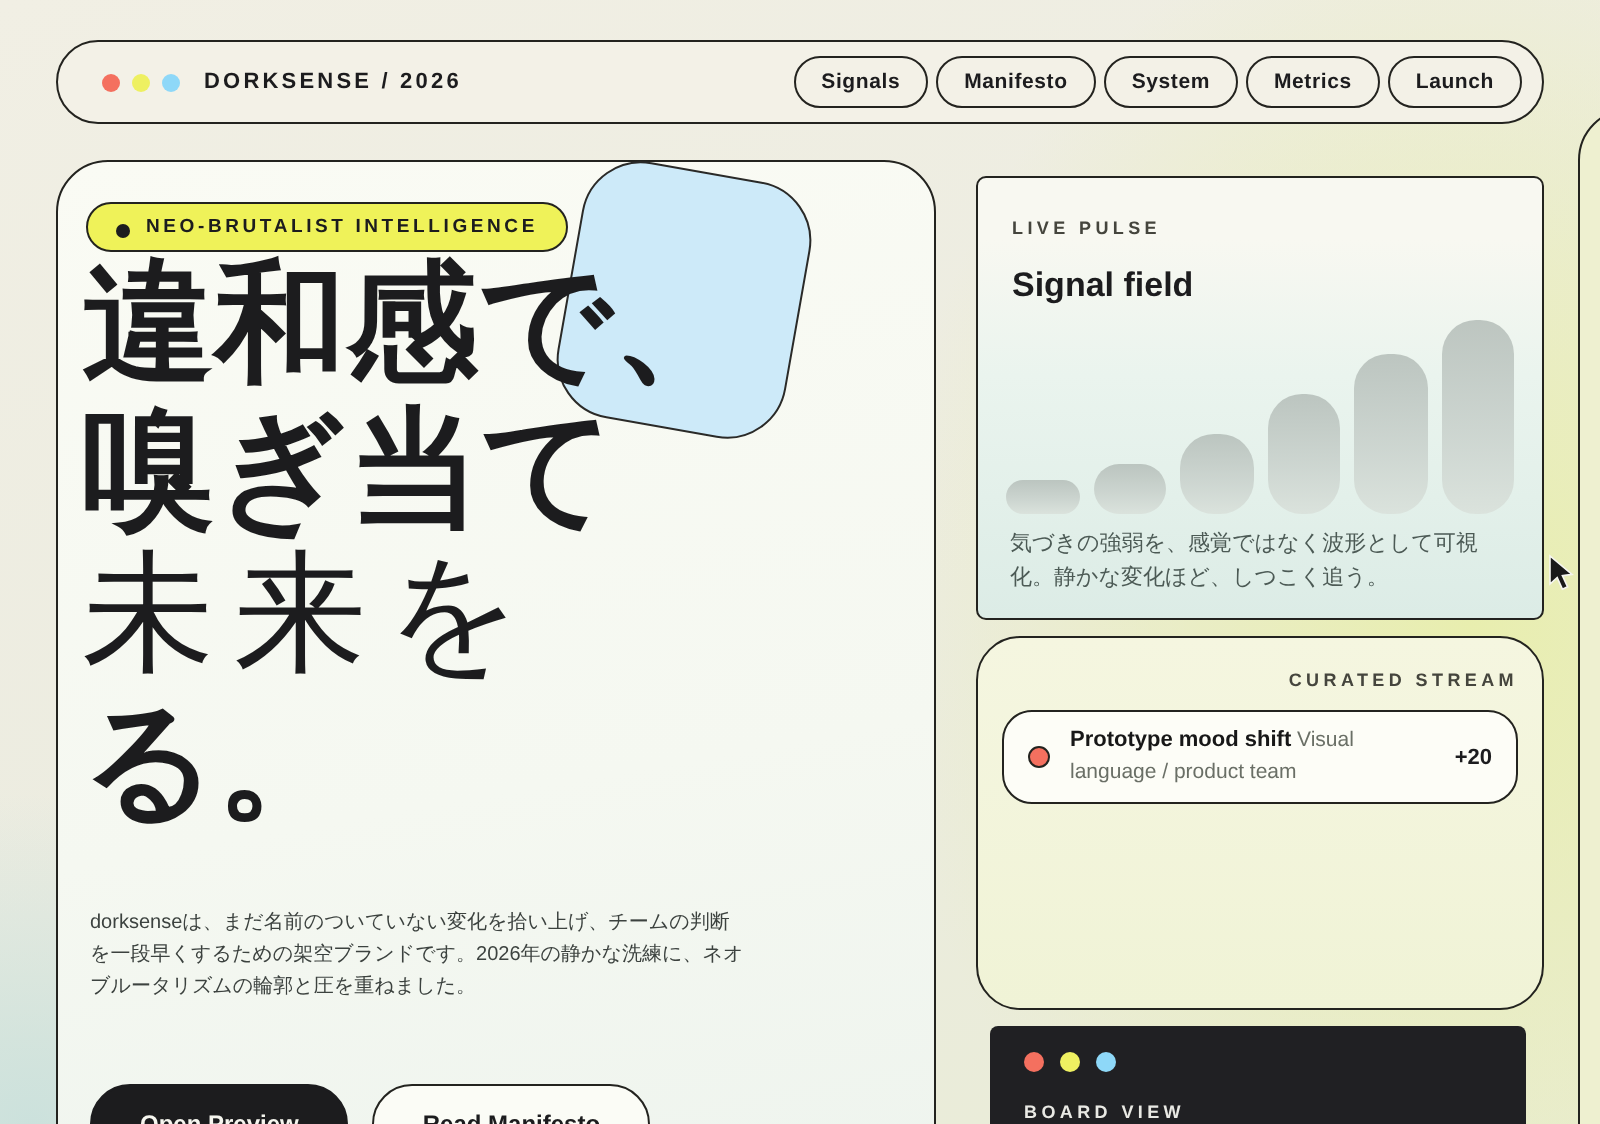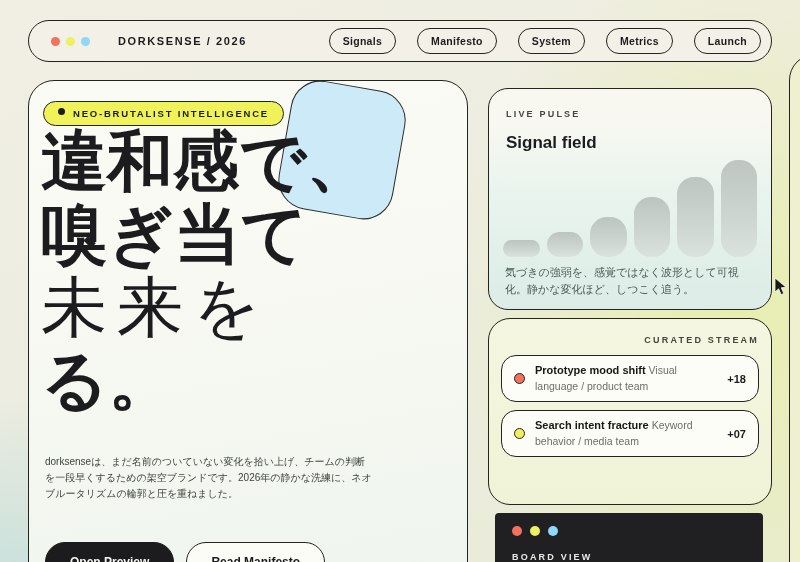--- a/index.html
+++ b/index.html
@@ -14,43 +14,43 @@
       linear-gradient(160deg,#f1efe4 0%, #ecece0 55%, #e9ecd6 100%);
   }
 
   
   .header{
     position:absolute; left:28px; top:20px; width:744px; height:42px;
     background:#f3f1e7; border:1.5px solid #23231f; border-radius:22px;
     display:flex; align-items:center; justify-content:space-between;
     padding:0 10px 0 22px; z-index:5;
   }
-  .brand{ display:flex; align-items:center; gap:28px; }
+  .brand{ display:flex; align-items:center; gap:12px; }
   .dots{ display:flex; gap:6px; }
   .dot{ width:9px; height:9px; border-radius:50%; }
   .dot-red{ background:#f4705f; }
   .dot-yellow{ background:#eef061; }
   .dot-blue{ background:#8ed8f8; }
   .brand-name{ font-size:11px; font-weight:bold; letter-spacing:1.6px; }
-  .nav{ display:flex; gap:21px; }
+  .nav{ display:flex; gap:4px; }
   .nav-btn{
     font-family:inherit; font-size:10.5px; font-weight:bold; letter-spacing:0.3px;
     background:#f3f1e7; color:#1c1c1e; border:1.5px solid #23231f;
     border-radius:15px; padding:6px 13px; cursor:pointer;
   }
 
   
   .hero-card{
     position:absolute; left:28px; top:80px; width:440px; height:515px;
     background:linear-gradient(170deg,#fafbf4 0%, #f5f8f1 60%, #eef4ee 100%);
     border:1.5px solid #23231f; border-radius:26px; z-index:2;
   }
   .badge{
     position:absolute; left:14px; top:20px;
-    display:inline-flex; align-items:flex-start; gap:8px;
+    display:inline-flex; align-items:flex-end; gap:8px;
     background:#eff259; border:1.5px solid #23231f; border-radius:14px;
     padding:6px 14px; z-index:4;
   }
   .badge-dot{ width:7px; height:7px; border-radius:50%; background:#1c1c1e; }
   .badge-text{ font-size:9.5px; font-weight:bold; letter-spacing:1.8px; }
 
   .blue-shape{
     position:absolute; left:255px; top:4px; width:116px; height:130px;
     background:#cdeaf9; border:1.5px solid #2a2a28; border-radius:30px;
     transform:rotate(10deg); z-index:2;
@@ -68,21 +68,21 @@
   }
   .hero-buttons{ position:absolute; left:16px; top:461px; display:flex; gap:12px; z-index:3; }
   .btn{ font-family:inherit; font-size:12px; font-weight:bold; border-radius:20px; padding:12px 24px; cursor:pointer; }
   .btn-dark{ background:#1c1c1e; color:#f6f6ef; border:1.5px solid #1c1c1e; }
   .btn-light{ background:#fbfcf6; color:#1c1c1e; border:1.5px solid #23231f; }
 
   
   .pulse-card{
     position:absolute; left:488px; top:88px; width:284px; height:222px;
     background:linear-gradient(180deg,#f8f8f1 14%, #eaf4ee 45%, #dcece6 100%);
-    border:1.5px solid #23231f; border-radius:20px; z-index:2; overflow:hidden;
+    border:1.5px solid #23231f; border-radius:5px; z-index:2; overflow:hidden;
   }
   .panel-label{ font-size:9px; font-weight:bold; letter-spacing:2.2px; color:#45453d; }
   .pulse-label{ position:absolute; left:17px; top:20px; }
   .pulse-title{ position:absolute; left:17px; top:44px; font-size:17px; font-weight:bold; }
   .pulse-chart{
     position:absolute; left:14px; right:14px; bottom:52px; height:100px;
     display:flex; align-items:flex-end; gap:7px;
   }
   .bar{
     flex:1; border-radius:17px;
@@ -186,28 +186,23 @@
       </div>
     <p class="pulse-caption">気づきの強弱を、感覚ではなく波形として可視化。静かな変化ほど、しつこく追う。</p>
   </section>
 
   <section class="stream-card">
     <span class="panel-label stream-label">CURATED STREAM</span>
 
     <div class="stream-item">
       <span class="item-dot" style="background:#f4705f"></span>
       <p class="item-text"><b>Prototype mood shift</b> <span>Visual language / product team</span></p>
-      <span class="item-count">+18</span>
-    </div>
-
-    <div class="stream-item">
-      <span class="item-dot" style="background:#eef061"></span>
-      <p class="item-text"><b>Search intent fracture</b> <span>Keyword behavior / media team</span></p>
-      <span class="item-count">+07</span>
-    </div>
+      <span class="item-count">+20</span>
+    </div>
+
 
   </section>
 
   <section class="board-card">
     <div class="board-dots">
       <span class="dot dot-red"></span>
       <span class="dot dot-yellow"></span>
       <span class="dot dot-blue"></span>
     </div>
     <span class="panel-label board-label">BOARD VIEW</span>

